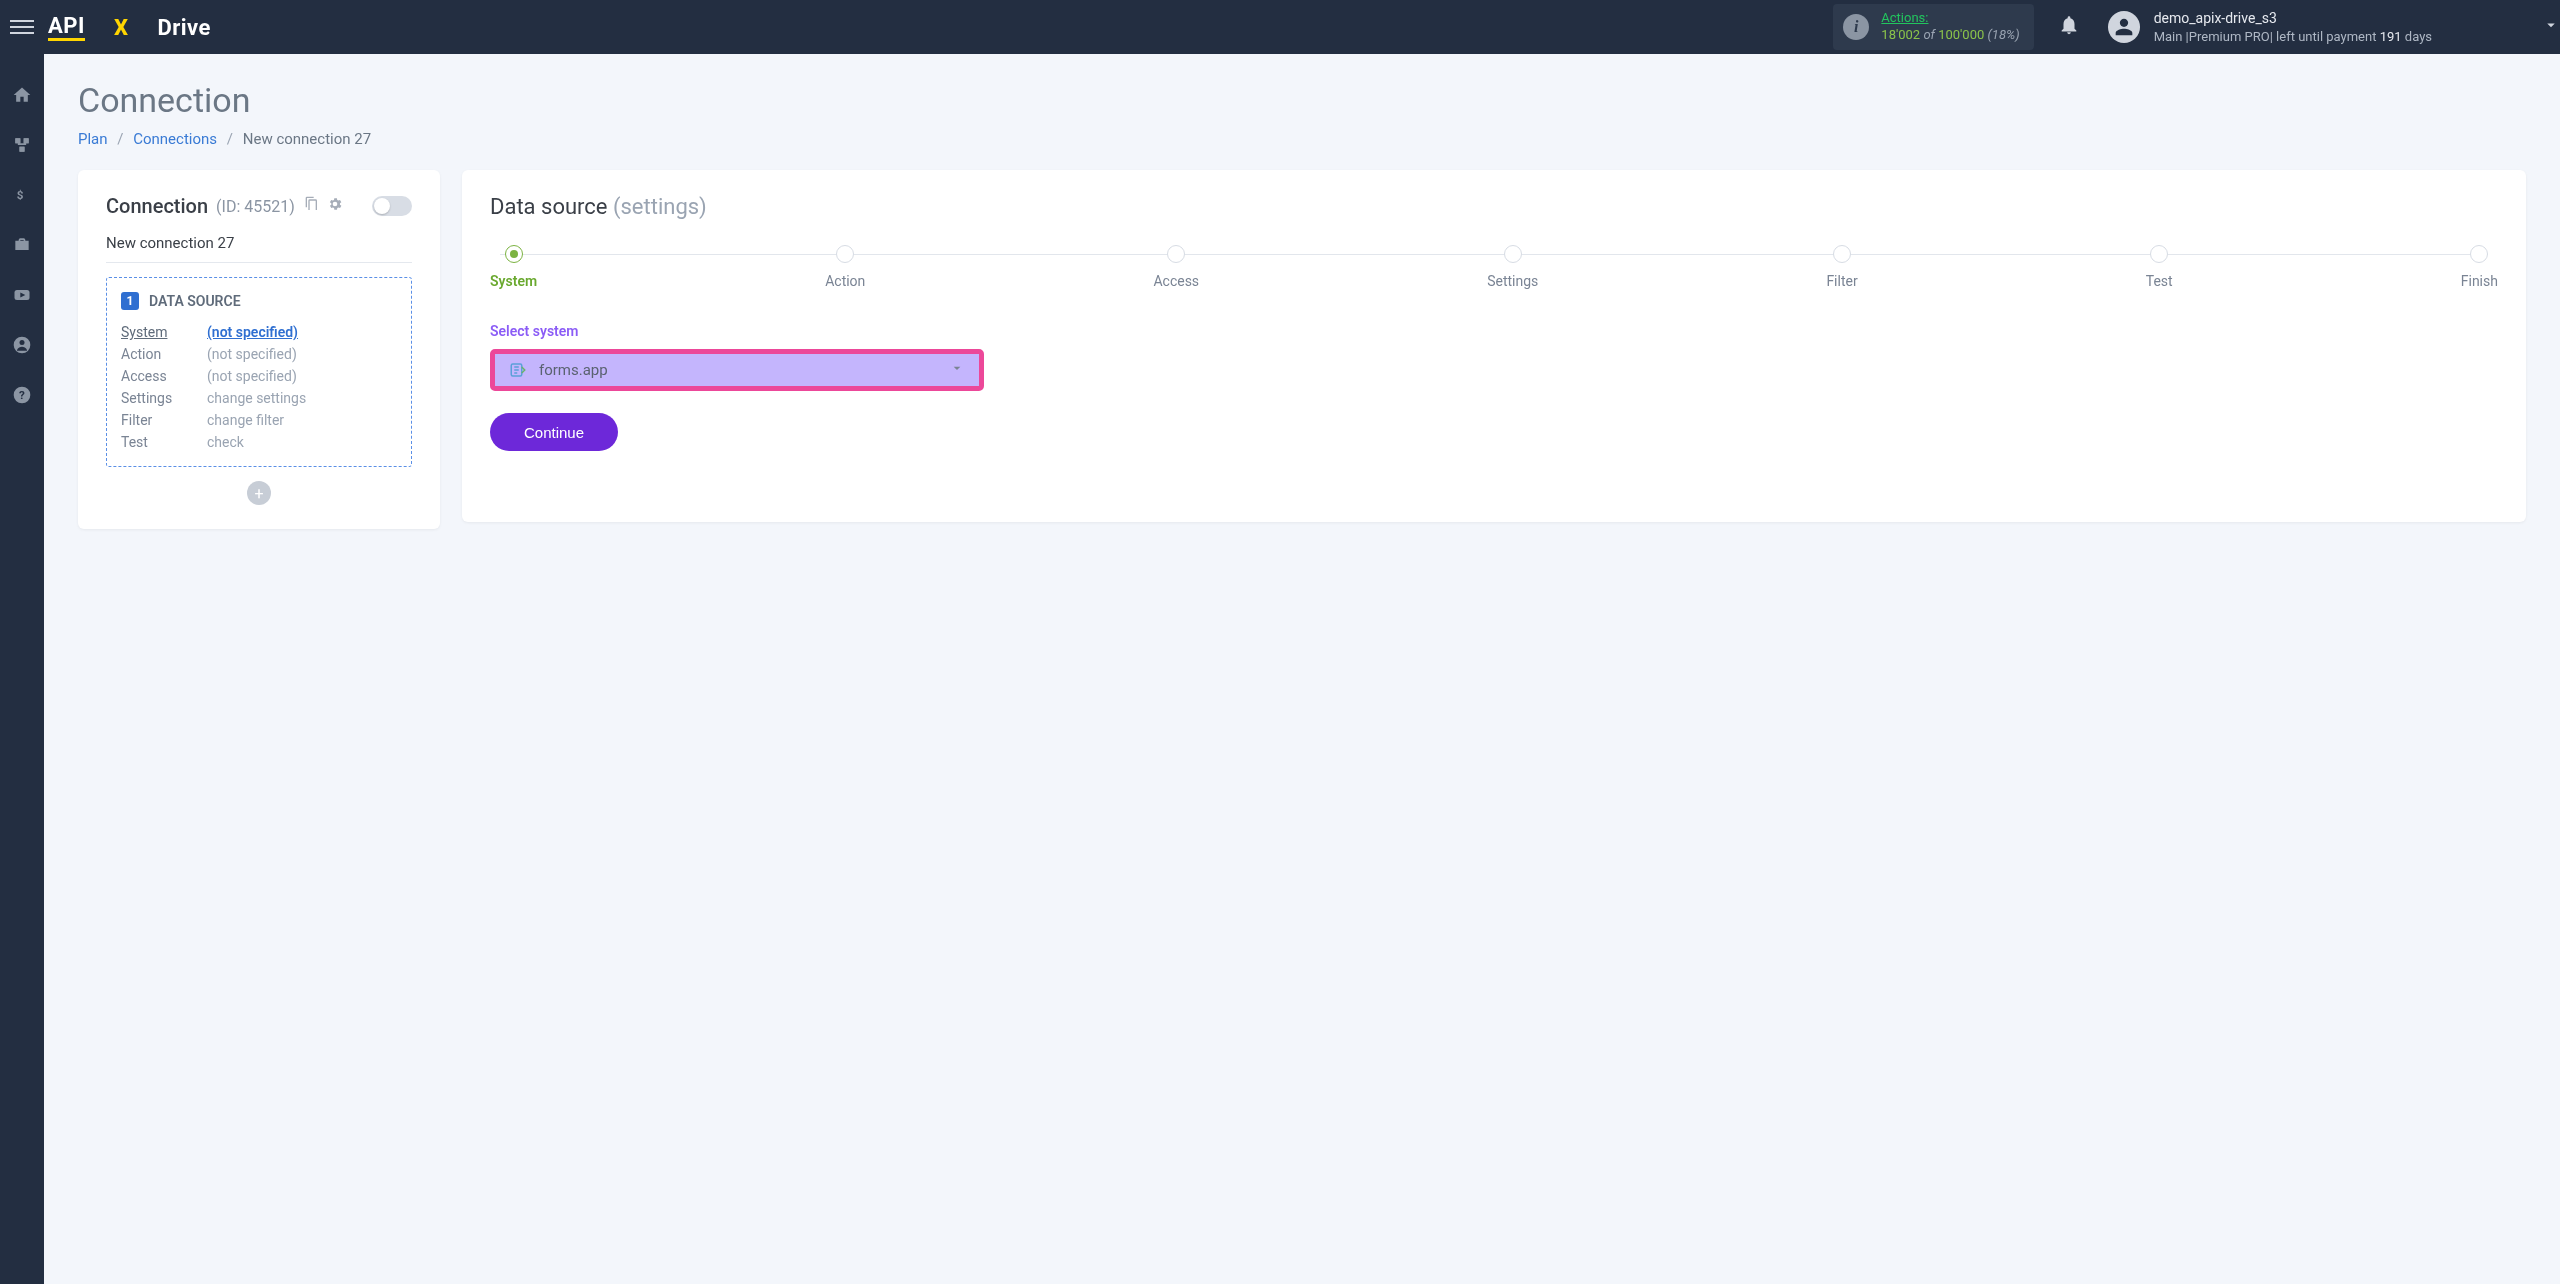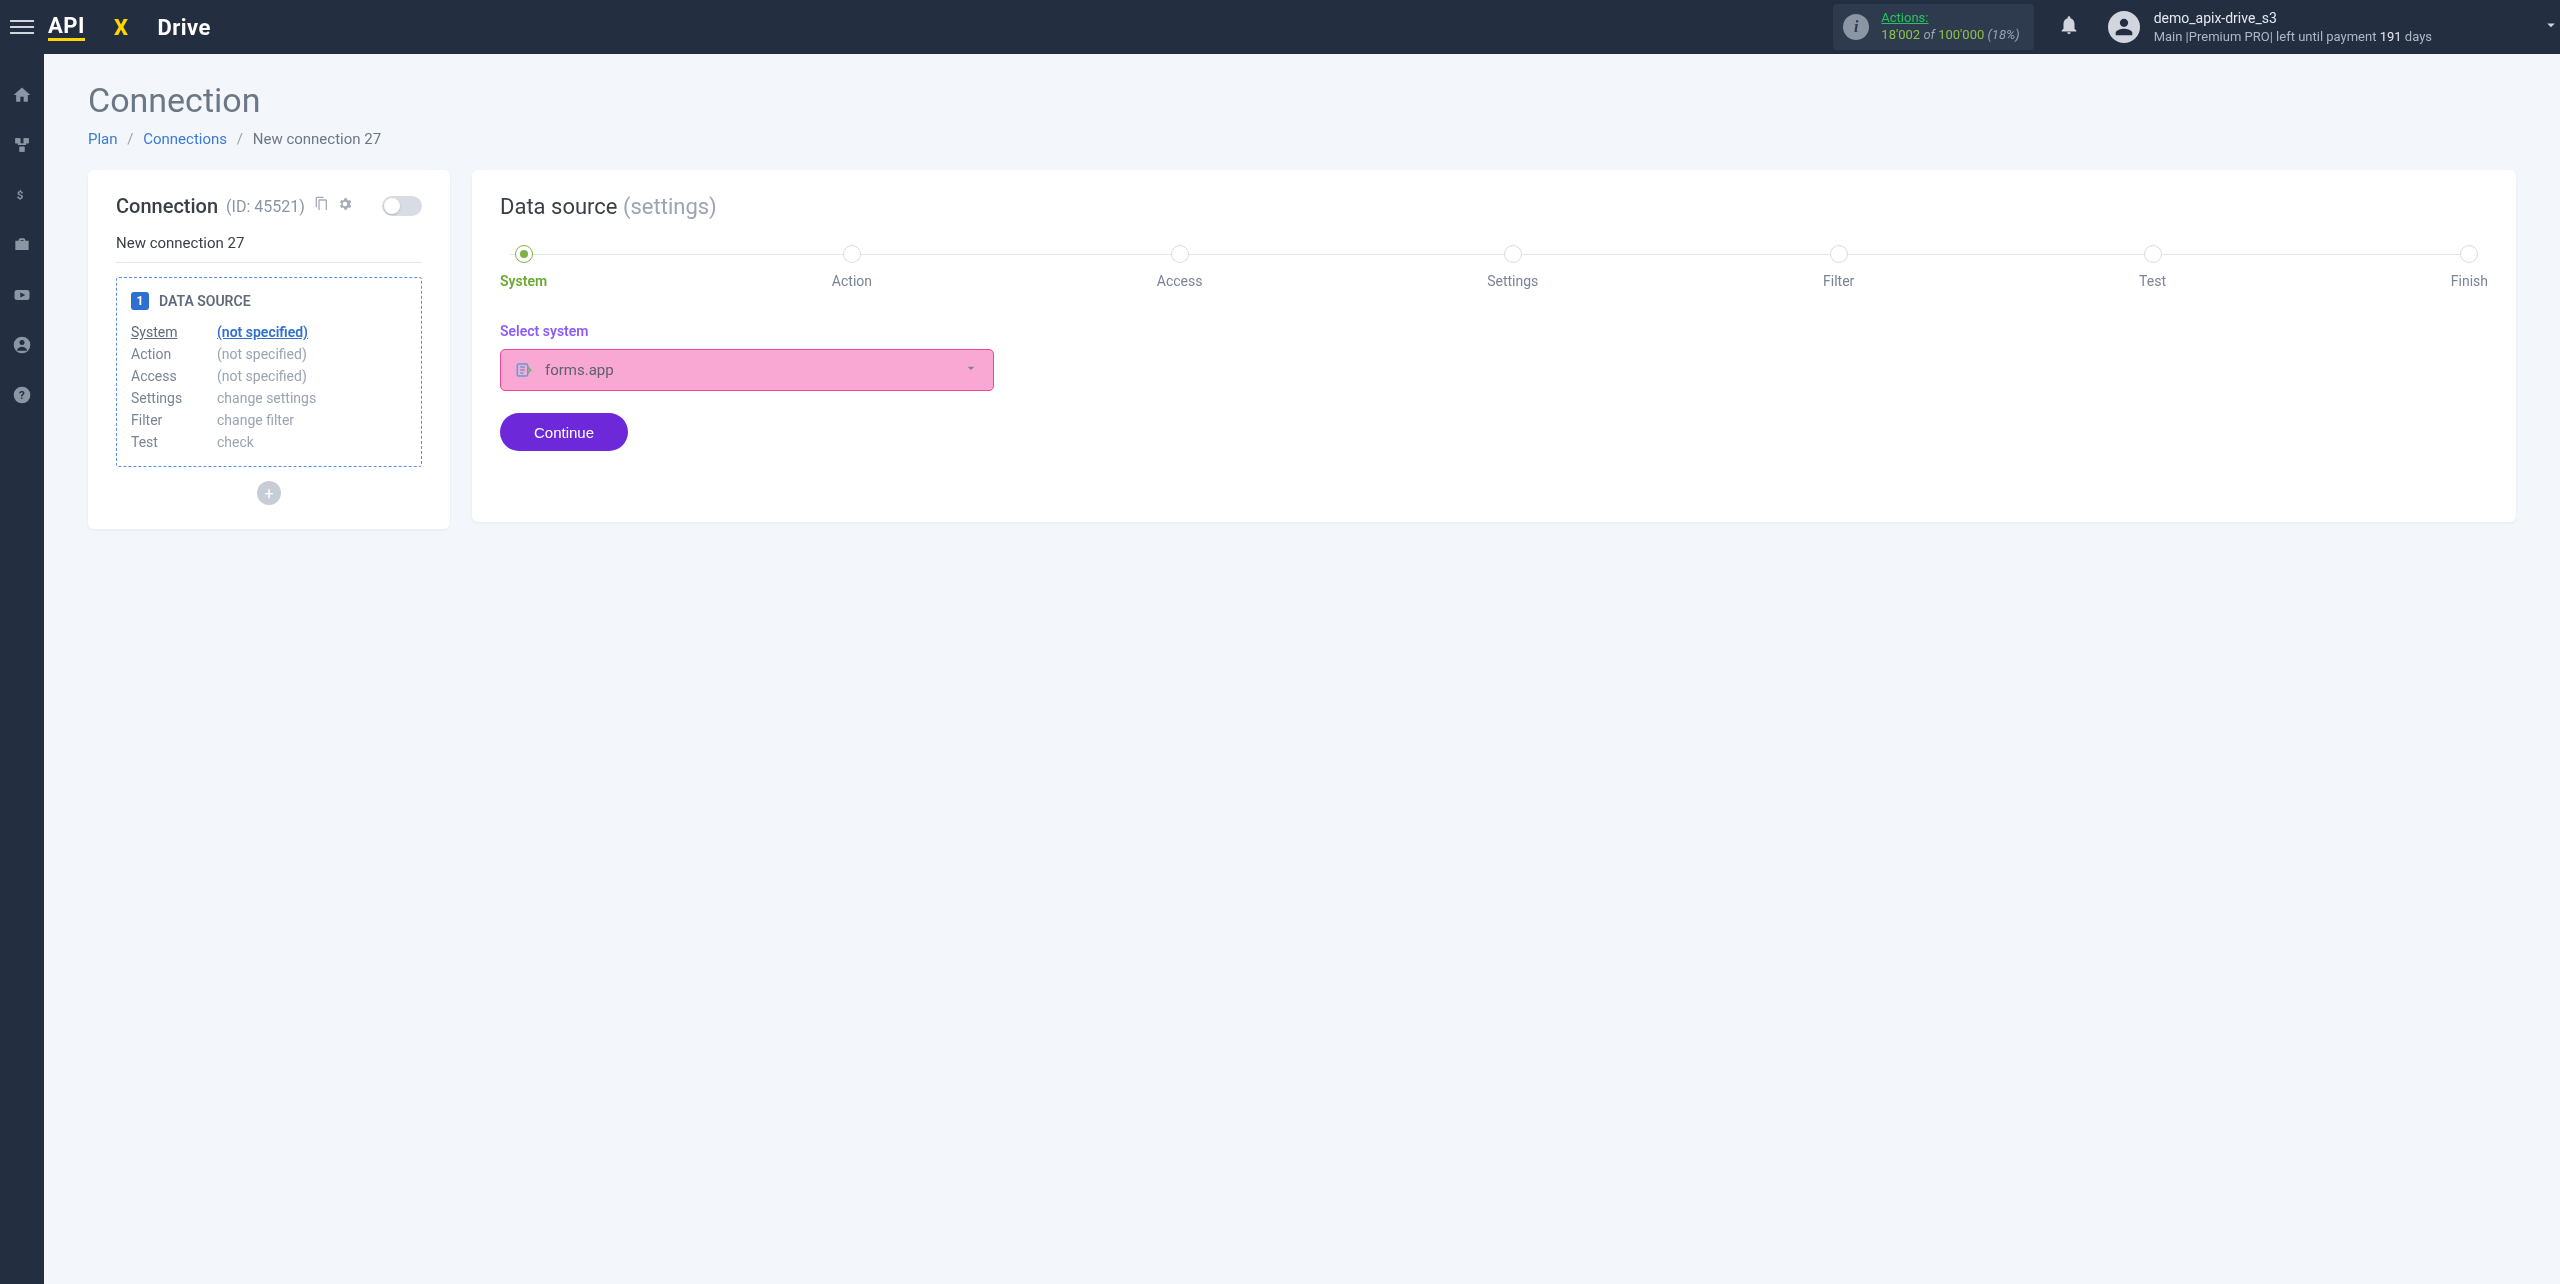--- a/index.html
+++ b/index.html
@@ -58,21 +58,21 @@
 
   
   .sidebar {
     position:absolute; left:0; top:54px; bottom:0; width:44px;
     background:#232e41; display:flex; flex-direction:column; align-items:center;
     padding-top:30px; gap:28px;
   }
   .sidebar .sicon { color:#8b95a3; cursor:pointer; width:22px; height:22px; display:flex; align-items:center; justify-content:center;}
 
   
-  .main { position:absolute; left:44px; top:54px; right:0; bottom:0; padding:26px 44px; }
+  .main { position:absolute; left:44px; top:54px; right:0; bottom:0; padding:26px 34px; }
   .page-title { font-size:34px; color:#6b7785; font-weight:400; margin-bottom:10px; }
   .breadcrumb { font-size:15px; color:#6b7785; margin-bottom:22px; }
   .breadcrumb a { color:#3a7bd5; text-decoration:none; }
   .breadcrumb .sep { color:#9aa4b2; margin:0 6px; }
 
   .cols { display:flex; gap:22px; align-items:flex-start; }
 
   .card {
     background:#fff; border-radius:6px; box-shadow:0 1px 3px rgba(0,0,0,0.06);
     padding:24px 28px;
@@ -126,23 +126,23 @@
   .step .dot {
     width:18px; height:18px; border-radius:50%; background:#fff; border:1.5px solid #d7dce4;
   }
   .step.active .dot { border-color:#7cb342; background:#fff; position:relative; }
   .step.active .dot::after { content:""; position:absolute; inset:4px; background:#7cb342; border-radius:50%; }
   .step .slabel { font-size:14px; color:#7a8494; }
   .step.active .slabel { color:#6aa92f; font-weight:600; }
 
   .field-label { font-size:14px; font-weight:600; color:#8b5cf6; margin-bottom:10px; }
   .select {
-    width:494px; height:42px; border:1px solid #ec4899; border-radius:5px;
+    width:494px; height:42px; border:5px solid #ec4899; border-radius:5px;
     display:flex; align-items:center; padding:0 14px; gap:12px; cursor:pointer;
-    background:#f9a8d4; margin-bottom:22px;
+    background:#c4b5fd; margin-bottom:22px;
   }
   .select .sicon2 { color:#5aa0d8; display:flex; }
   .select .sval { font-size:15px; color:#5a6270; flex:1; }
   .select .chev { color:#7a8494; }
 
   .continue-btn {
     background:#6d28d9; color:#fff; border:none; border-radius:22px;
     height:38px; padding:0 34px; font-size:15px; cursor:pointer;
   }
 </style>

